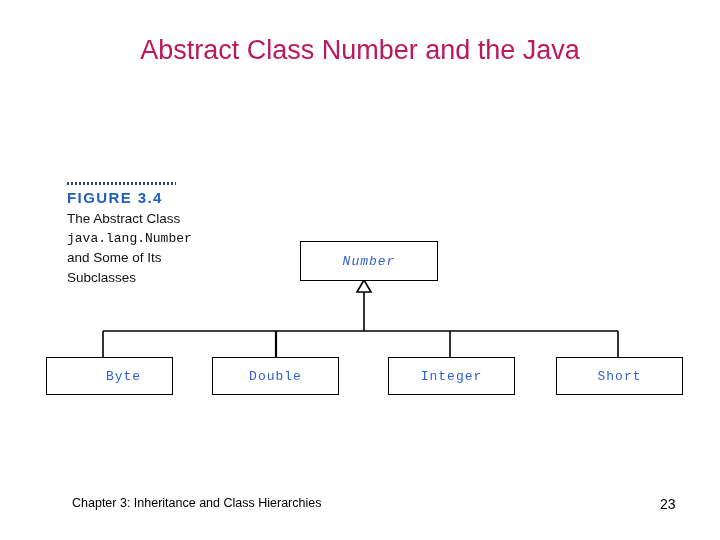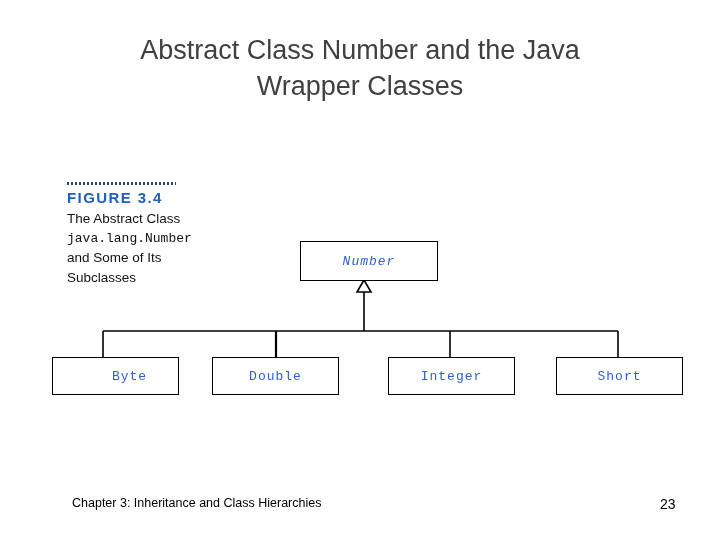--- a/index.html
+++ b/index.html
@@ -18,21 +18,21 @@
   
   .slide-title {
     position: absolute;
     left: 60px;
     top: 32px;
     width: 600px;
     text-align: center;
     font-family: "Liberation Sans", sans-serif;
     font-size: 27px;
     line-height: 36px;
-    color: #404040;
+    color: #be185d;
     font-weight: normal;
     letter-spacing: 0px;
   }
 
   
   .figure-caption {
     position: absolute;
     left: 67px;
     top: 182px;
     width: 180px;
@@ -92,21 +92,21 @@
     letter-spacing: 1px;
   }
   .class-box.root {
     left: 300px;
     top: 241px;
     width: 138px;
     height: 40px;
     font-style: italic;
   }
   .class-box.leaf { height: 38px; width: 127px; top: 357px; }
-  .leaf-byte    { left: 52px; padding-left: 28px; }
+  .leaf-byte    { left: 46px; padding-left: 28px; }
   .leaf-double  { left: 212px; text-align: center; }
   .leaf-integer { left: 388px; }
   .leaf-short   { left: 556px; }
 
   
   .footer-text {
     position: absolute;
     left: 72px;
     top: 496px;
     font-family: "Liberation Sans", sans-serif;
@@ -120,21 +120,20 @@
     font-family: "Liberation Sans", sans-serif;
     font-size: 14px;
     color: #000000;
   }
 </style>
 </head>
 <body>
 
 <div class="slide-title">
   <div>Abstract Class Number and the Java</div>
-  <div>Wrapper Classes</div>
 </div>
 
 <div class="figure-caption">
   <div class="caption-rule"></div>
   <div class="caption-figlabel">FIGURE 3.4</div>
   <div class="caption-line">The Abstract Class</div>
   <div class="caption-line mono">java.lang.Number</div>
   <div class="caption-line">and Some of Its</div>
   <div class="caption-line">Subclasses</div>
 </div>

